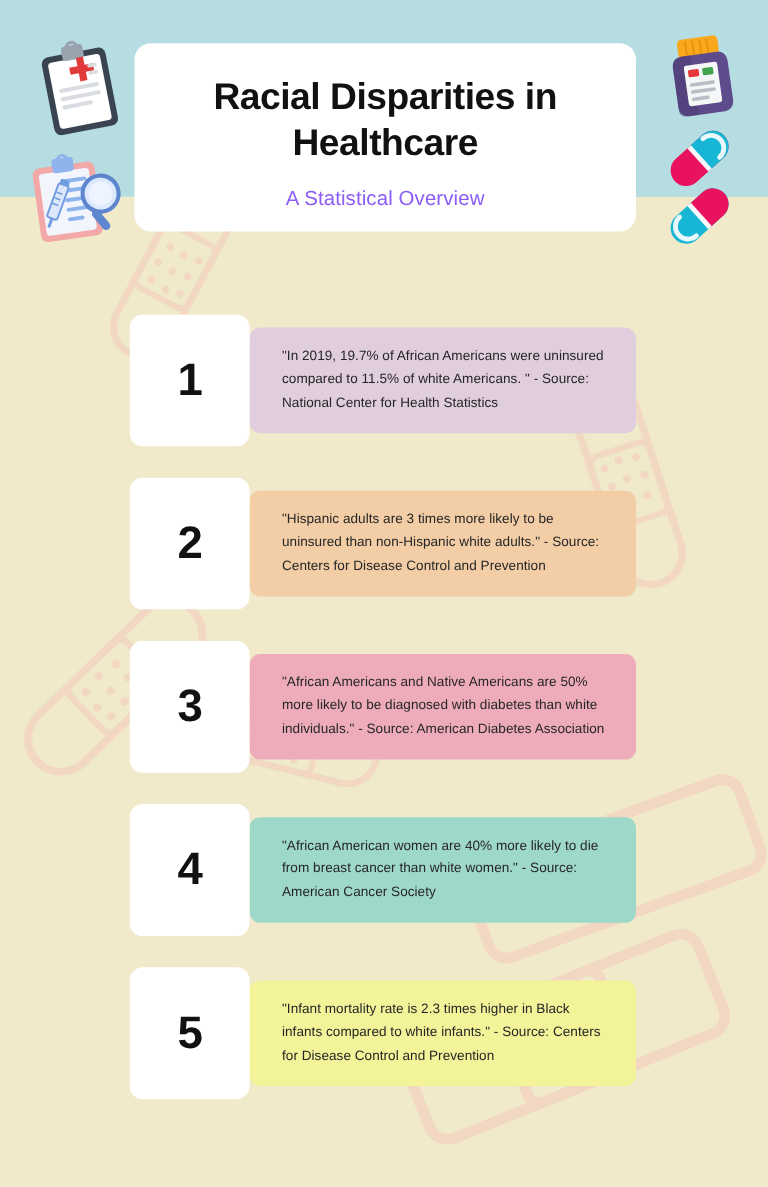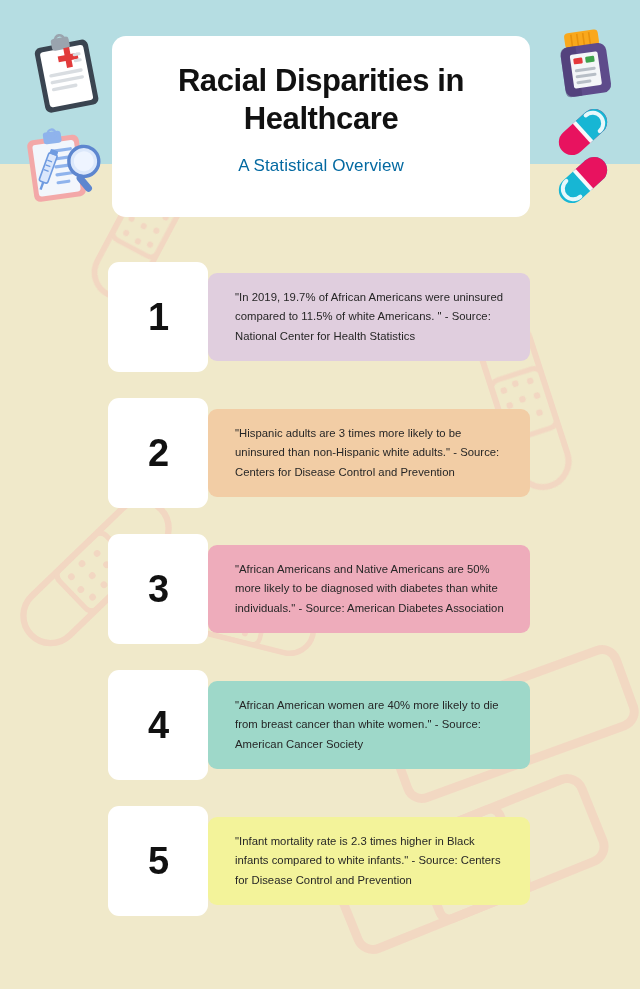--- a/index.html
+++ b/index.html
@@ -40,39 +40,39 @@
     pointer-events: none;
   }
   .bg-pattern svg { display: block; }
 
   
   .title-card {
     position: absolute;
     left: 112px;
     top: 36px;
     width: 418px;
-    height: 181px;
+    height: 157px;
     background: #ffffff;
     border-radius: 14px;
     box-sizing: border-box;
     padding: 26px 28px 0 28px;
     text-align: center;
   }
   .title-main {
     font-size: 31px;
     font-weight: bold;
     letter-spacing: -0.4px;
     line-height: 1.22;
     color: #111111;
     margin: 0;
   }
   .title-sub {
     font-size: 17px;
     font-weight: normal;
-    color: #0369a1;
+    color: #8b5cf6;
     margin: 18px 0 0 0;
     letter-spacing: 0.1px;
   }
 
   
   .deco {
     position: absolute;
   }
   .deco svg { display: block; }
   .deco-clipboard   { left: 33px;  top: 33px;  }

